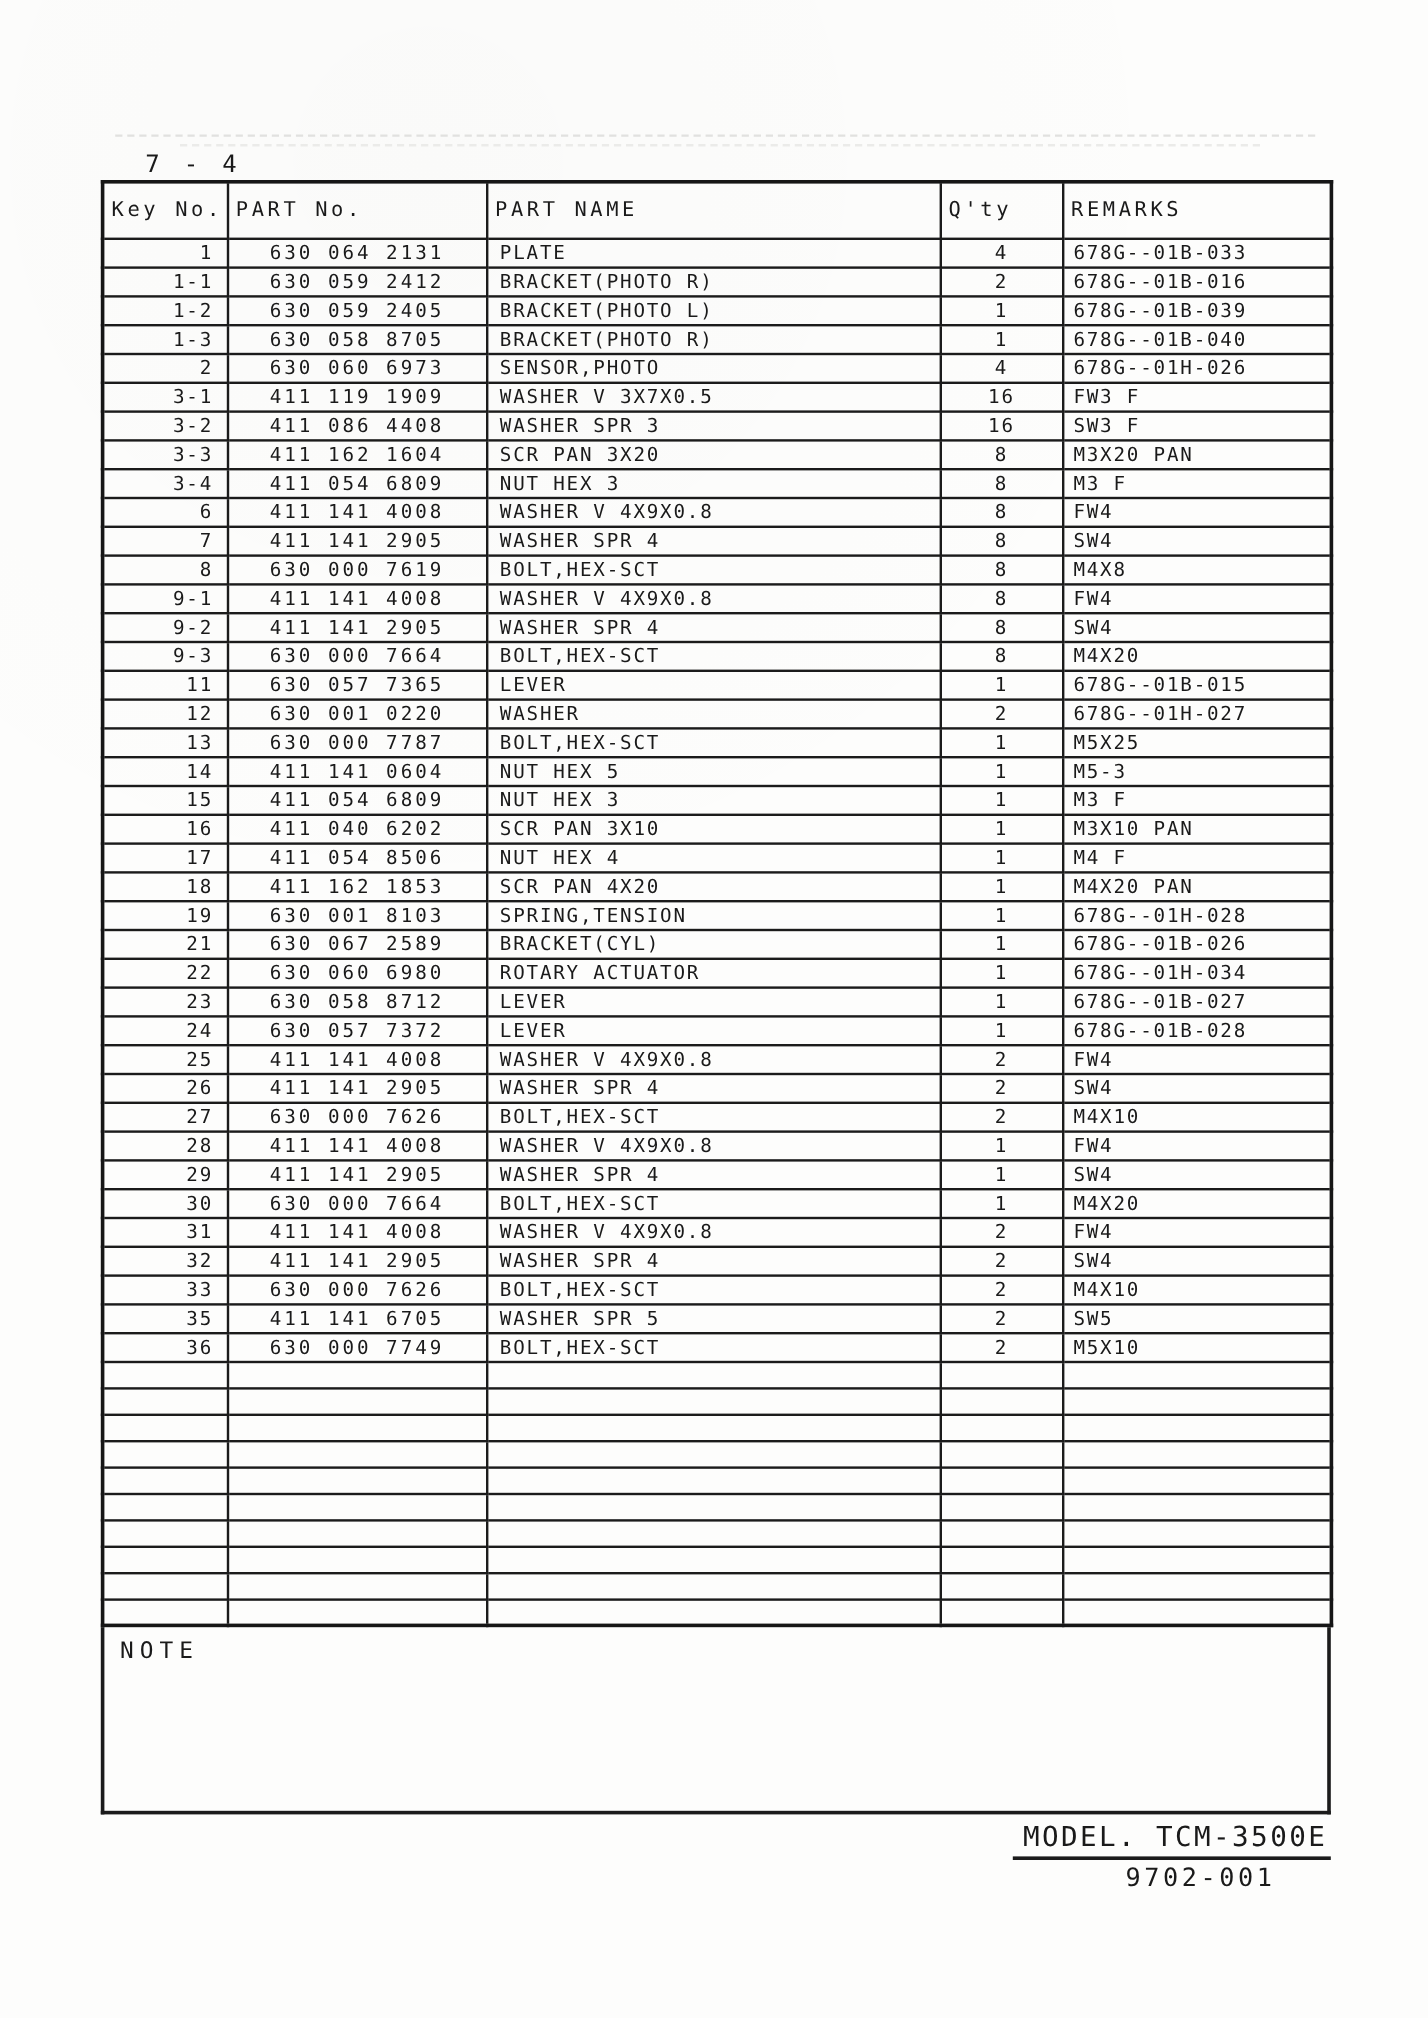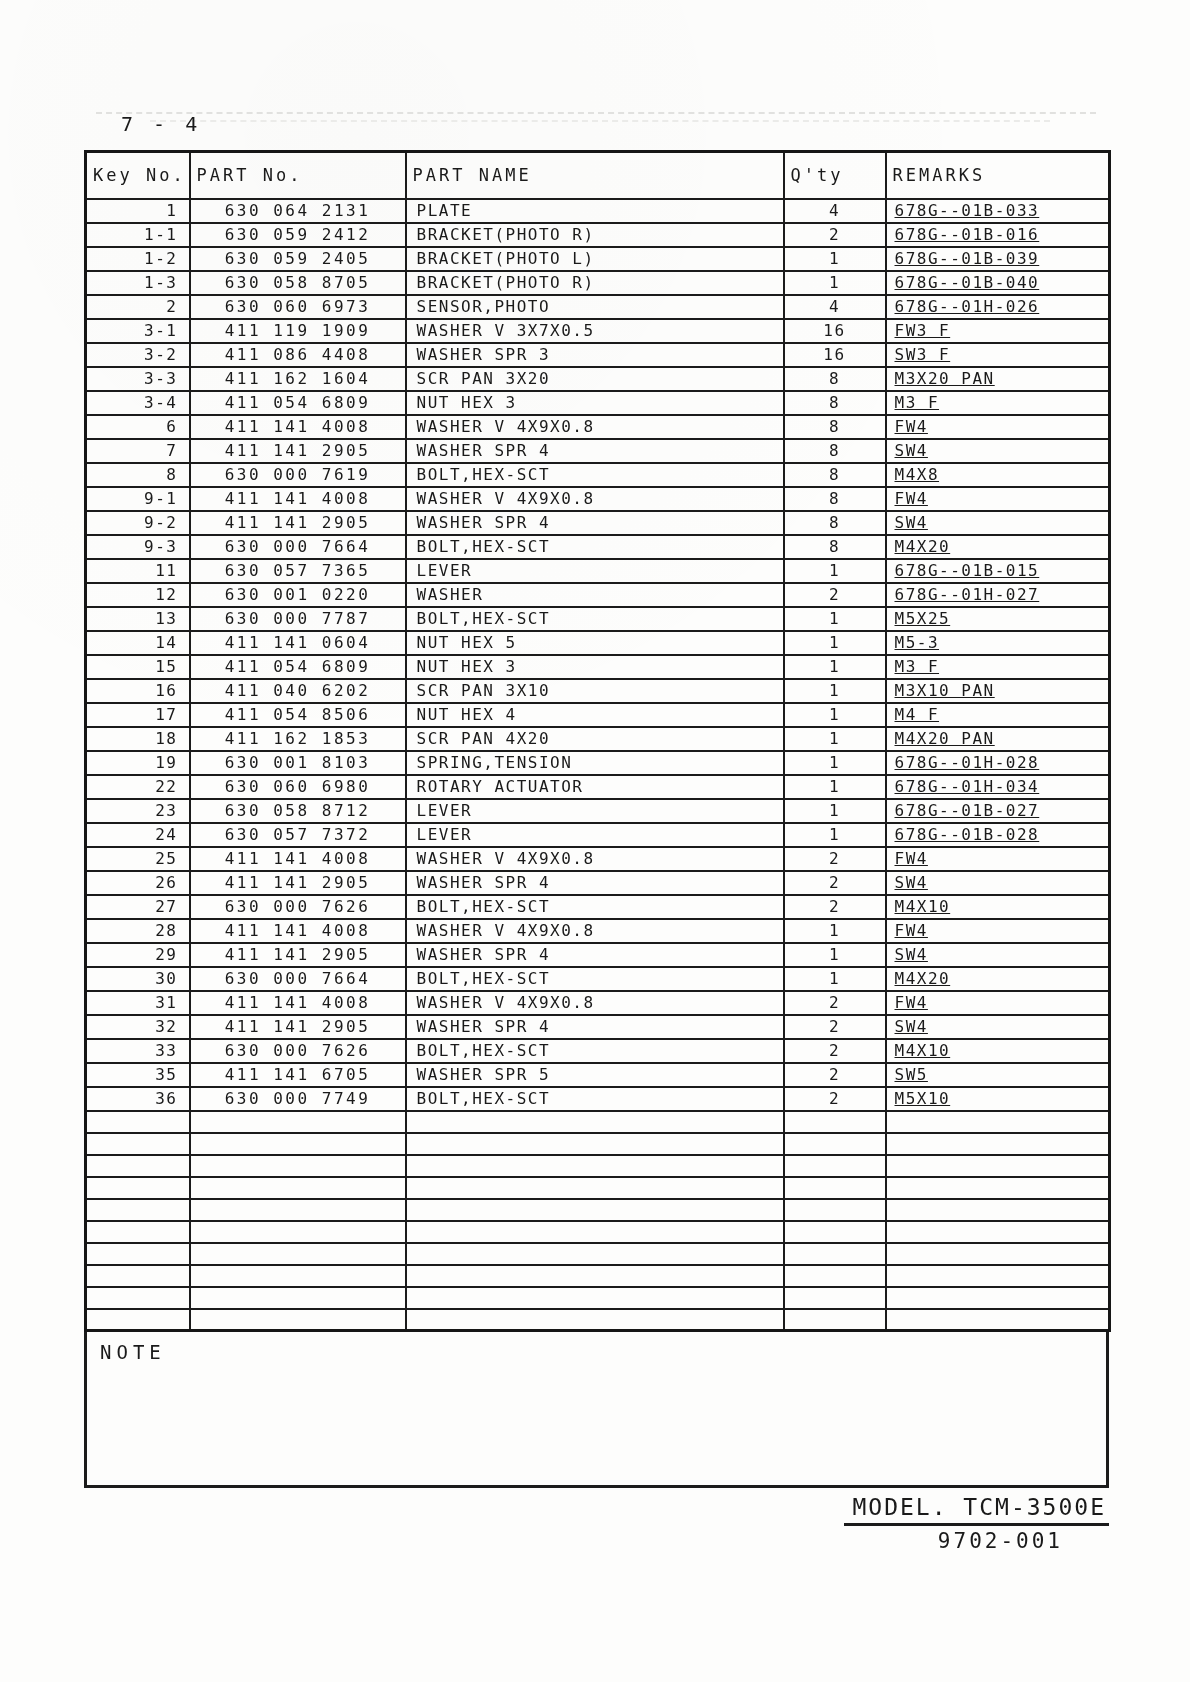--- a/index.html
+++ b/index.html
@@ -21,21 +21,21 @@
   
   .artifact-1 {
     position: absolute; left: 96px; top: 112px; width: 1000px; height: 0;
     border-top: 2px dashed #e1e1df;
   }
   .artifact-2 {
     position: absolute; left: 150px; top: 120px; width: 900px; height: 0;
     border-top: 2px dashed #ebebe9;
   }
   .page-label {
-    position: absolute; left: 121px; top: 112px;
+    position: absolute; left: 121px; top: 124px;
     font-size: 20px; letter-spacing: 4px; white-space: pre;
   }
   .content {
     position: absolute; left: 84px; top: 150px; width: 1025px;
   }
   table.parts {
     border-collapse: collapse;
     table-layout: fixed;
     width: 100%;
     border: 3px solid #161616;
@@ -56,21 +56,21 @@
   .parts td {
     height: 22px;
     line-height: 22px;
     font-size: 16px;
     letter-spacing: 1.5px;
   }
   .parts td.c0 { text-align: right;  padding-right: 11px; }
   .parts td.c1 { text-align: center; letter-spacing: 2.5px; }
   .parts td.c2 { text-align: left;   padding-left: 10px; }
   .parts td.c3 { text-align: center; }
-  .parts td.c4 { text-align: left;   padding-left: 8px; text-decoration: underline; }
+  .parts td.c4 { text-align: left;   padding-left: 8px; }
   .note-box {
     border: 3px solid #1b1b1b;
     border-top: none;
     height: 156px;
   }
   .note-label {
     font-size: 19px;
     letter-spacing: 5px;
     padding: 9px 0 0 13px;
   }
@@ -283,20 +283,27 @@
             <td class="c4">M4X20 PAN</td>
           </tr>
           <tr>
             <td class="c0">19</td>
             <td class="c1">630 001 8103</td>
             <td class="c2">SPRING,TENSION</td>
             <td class="c3">1</td>
             <td class="c4">678G--01H-028</td>
           </tr>
           <tr>
+            <td class="c0">21</td>
+            <td class="c1">630 067 2589</td>
+            <td class="c2">BRACKET(CYL)</td>
+            <td class="c3">1</td>
+            <td class="c4">678G--01B-026</td>
+          </tr>
+          <tr>
             <td class="c0">22</td>
             <td class="c1">630 060 6980</td>
             <td class="c2">ROTARY ACTUATOR</td>
             <td class="c3">1</td>
             <td class="c4">678G--01H-034</td>
           </tr>
           <tr>
             <td class="c0">23</td>
             <td class="c1">630 058 8712</td>
             <td class="c2">LEVER</td>

